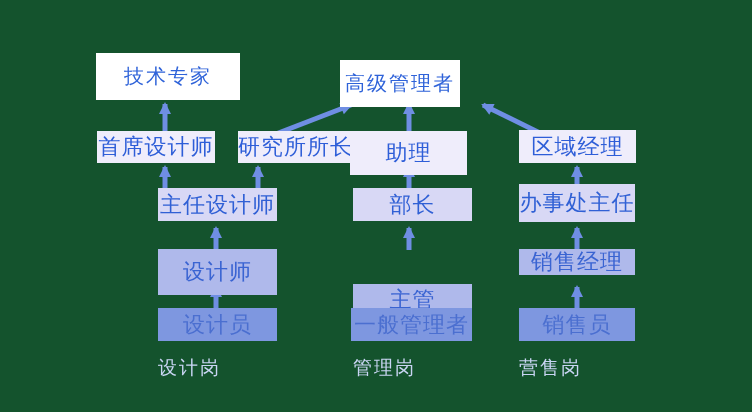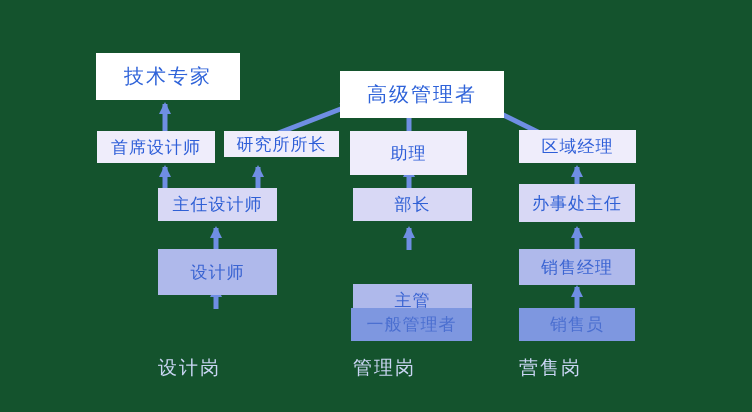--- a/index.html
+++ b/index.html
@@ -15,49 +15,49 @@
     background:#14532d;
   }
   #arrow-layer{
     position:absolute;left:0;top:0;width:752px;height:412px;
     z-index:1;
   }
   .node{
     position:absolute;
     z-index:2;
     display:flex;align-items:center;justify-content:center;
-    font-size:17px;
+    font-size:22px;
     letter-spacing:1px;
     white-space:nowrap;
   }
   .lv1{background:#ffffff;color:#2f63d9;font-size:20px;font-weight:500;letter-spacing:2px;}
   .lv2{background:#efedfb;color:#2e5ed8;}
   .lv3{background:#d8d8f5;color:#3060d5;}
   .lv4{background:#afb9eb;color:#3a64d2;}
   .lv5{background:#7e97e0;color:#4b6fd0;}
   .footer-label{
     position:absolute;
     z-index:2;
     color:#c9d5f3;
     font-size:19px;
     letter-spacing:2px;
   }
   
   #n-tech-expert       {left:96px; top:53px; width:144px;height:47px;}
-  #n-senior-manager    {left:340px;top:71px; width:164px;height:47px;}
+  #n-senior-manager    {left:340px;top:60px; width:120px;height:47px;}
   #n-chief-designer    {left:97px; top:131px;width:118px;height:32px;}
-  #n-institute-director{left:224px;top:131px;width:115px;height:26px;}
+  #n-institute-director{left:238px;top:131px;width:115px;height:32px;}
   #n-assistant         {left:350px;top:131px;width:117px;height:44px;}
   #n-regional-manager  {left:519px;top:130px;width:117px;height:33px;}
   #n-director-designer {left:158px;top:188px;width:119px;height:33px;}
   #n-department-head   {left:353px;top:188px;width:119px;height:33px;}
   #n-office-director   {left:519px;top:184px;width:116px;height:38px;}
   #n-designer          {left:158px;top:249px;width:119px;height:46px;}
   #n-supervisor        {left:353px;top:249px;width:119px;height:32px;margin-top:35px;}
-  #n-sales-manager     {left:519px;top:249px;width:116px;height:36px;}
+  #n-sales-manager     {left:519px;top:249px;width:116px;height:26px;}
   #n-junior-designer   {left:158px;top:308px;width:119px;height:33px;}
   #n-general-manager   {left:351px;top:308px;width:121px;height:33px;}
   #n-salesperson       {left:519px;top:308px;width:116px;height:33px;}
   #f-design            {left:158px;top:355px;width:119px;}
   #f-management        {left:353px;top:355px;width:119px;}
   #f-sales             {left:519px;top:355px;width:119px;}
   .arrow{stroke:#6f8ee3;stroke-width:5;}
   .arrow-head{fill:#6f8ee3;}
 </style>
 </head>
@@ -96,20 +96,21 @@
   <div class="node lv3" id="n-director-designer">主任设计师</div>
 
   <div class="node lv2" id="n-regional-manager">区域经理</div>
   <div class="node lv3" id="n-department-head">部长</div>
   <div class="node lv3" id="n-office-director">办事处主任</div>
 
   <div class="node lv4" id="n-designer">设计师</div>
   <div class="node lv4" id="n-supervisor">主管</div>
   <div class="node lv4" id="n-sales-manager">销售经理</div>
 
+  <div class="node lv5" id="n-junior-designer">设计员</div>
   <div class="node lv5" id="n-general-manager">一般管理者</div>
   <div class="node lv5" id="n-salesperson">销售员</div>
 
   <div class="footer-label" id="f-design">设计岗</div>
   <div class="footer-label" id="f-management">管理岗</div>
   <div class="footer-label" id="f-sales">营售岗</div>
 
 </div>
 
 </body></html>

